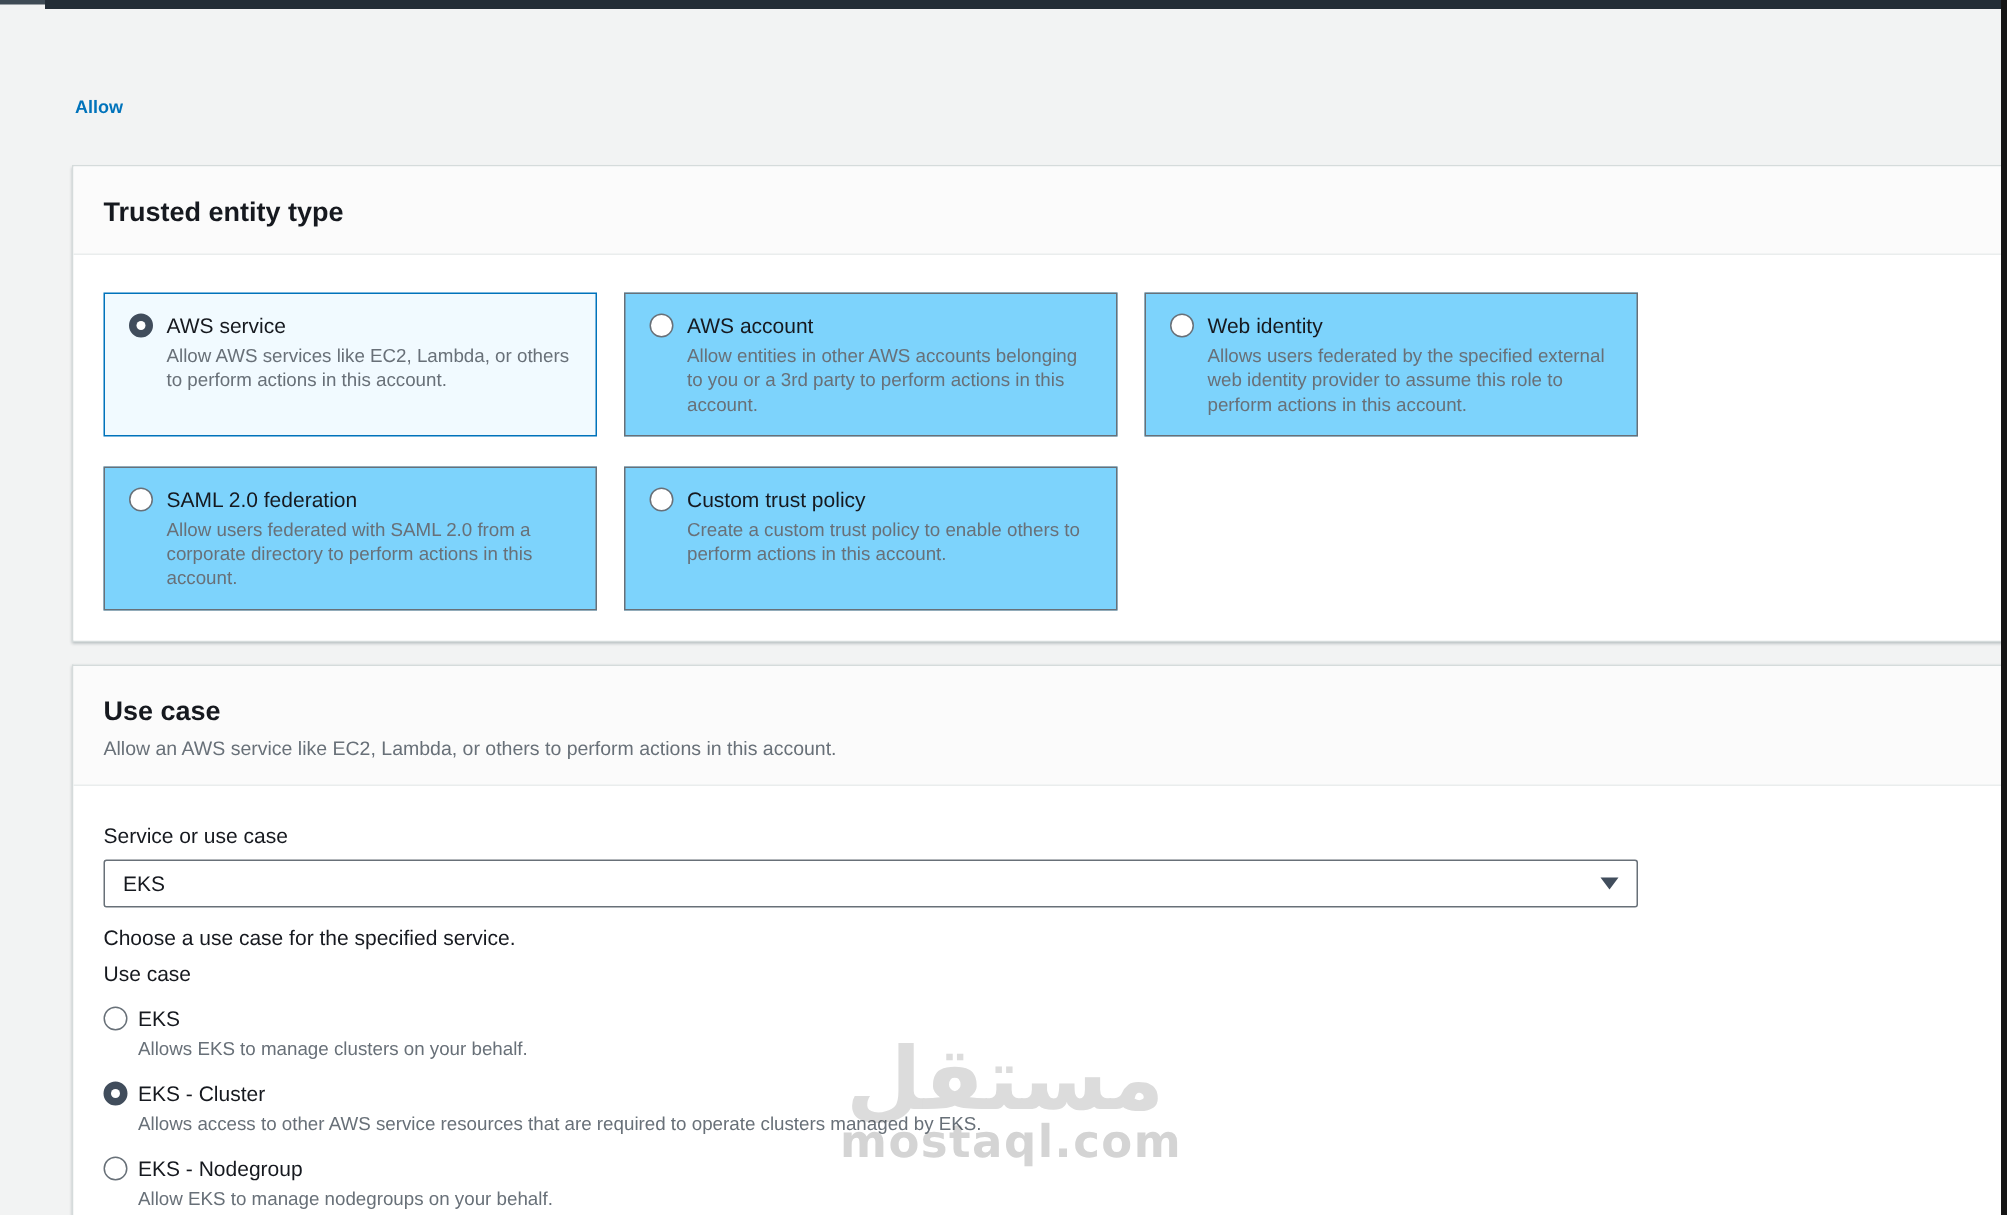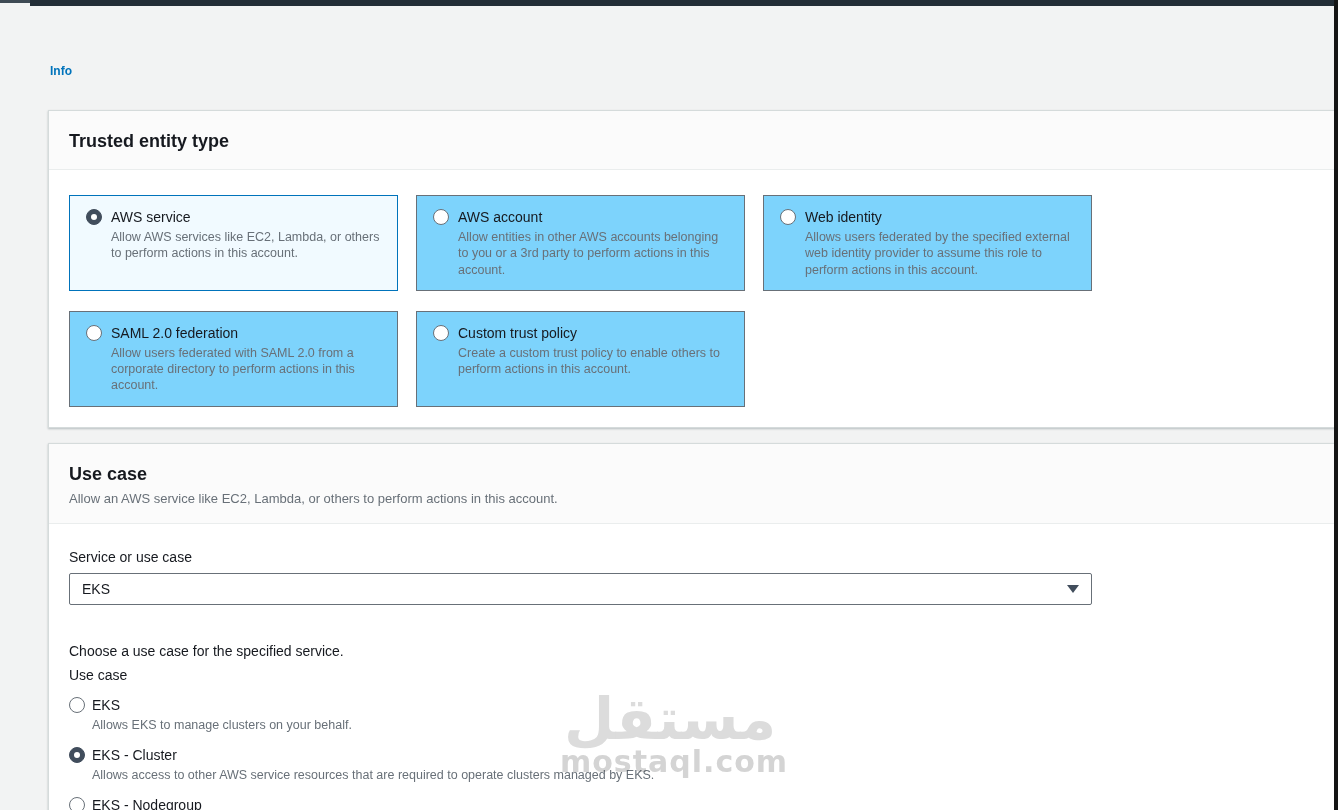--- a/index.html
+++ b/index.html
@@ -80,21 +80,21 @@
     padding:0 12px;
     cursor:pointer;
   }
   .select-value { font-size:14px; color:#16191f; }
   .caret-down {
     width:0; height:0;
     border-left:6px solid transparent;
     border-right:6px solid transparent;
     border-top:8px solid #414d5c;
   }
-  .choose-label { margin-top:38px; font-size:14px; color:#16191f; }
+  .choose-label { margin-top:12px; font-size:14px; color:#16191f; }
   .usecase-label { margin-top:8px; font-size:14px; color:#16191f; }
 
   .option-list { margin-top:14px; }
   .option { margin-bottom:15px; }
   .option-head { display:flex; align-items:center; gap:7px; }
   .option-label { font-size:14px; color:#16191f; }
   .option-desc { margin:5px 0 0 23px; font-size:12.5px; color:#687078; }
 
   
   .watermark {
@@ -107,21 +107,21 @@
   .watermark-domain { font-size:30px; font-weight:700; color:#d4d4d4; letter-spacing:1px; margin-top:-8px; }
 </style>
 </head>
 <body>
 
 <div class="topbar-thin"></div>
 <div class="topbar"></div>
 <div class="right-strip"></div>
 
 <div class="page-title-row">
-  <a class="info-link">Info</a>
+  <a class="info-link">Allow</a>
 </div>
 
 <section class="card card-entity">
   <div class="card-header">
     <div class="card-title">Trusted entity type</div>
   </div>
   <div class="card-body">
     <div class="tiles">
 
       <div class="tile selected">

